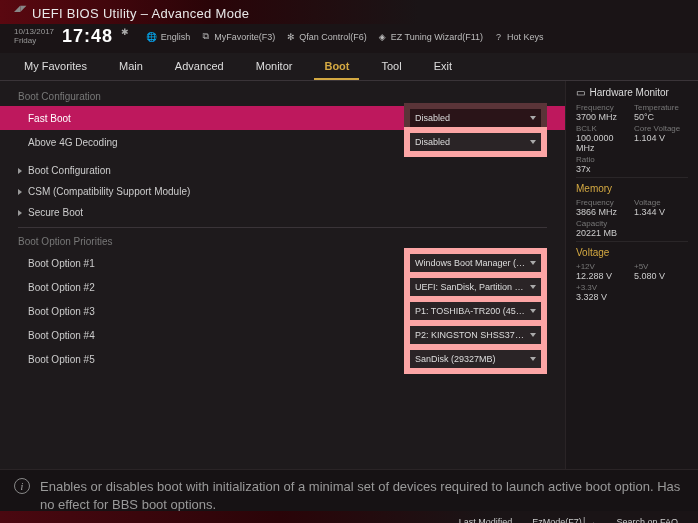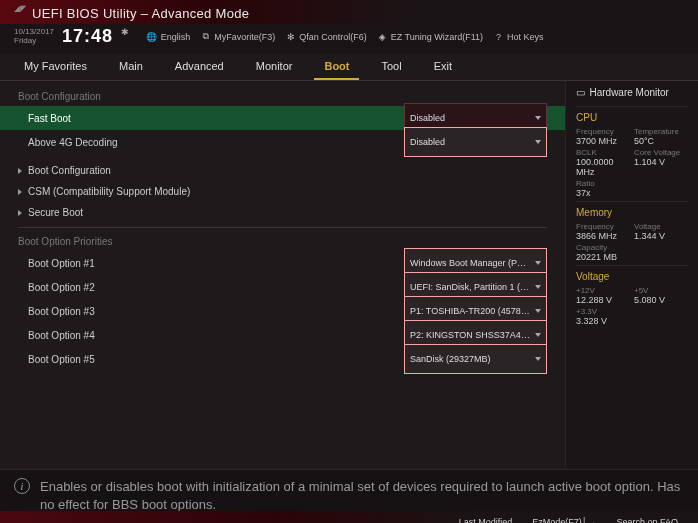--- a/index.html
+++ b/index.html
@@ -52,26 +52,26 @@
   overflow: hidden;
   min-width: 0;
 }
 .section-head {
   padding: 4px 18px; color: #777; font-size: 10px;
 }
 .row {
   display: flex; align-items: center;
   padding: 3px 18px 3px 28px; height: 24px;
 }
-.row.sel { background: #14532d; }
+.row.sel { background: #be185d; }
 .row .label { flex: 1; color: #ccc; font-size: 10px; }
 .row.sel .label { color: #fff; }
 .select {
   width: 143px; height: 30px;
-  background: #2a2426; border: 1px solid #fca5a5;
+  background: #2a2426; border: 6px solid #fca5a5;
   display: flex; align-items: center; padding: 0 5px;
   color: #ddd; font-size: 9px; cursor: pointer;
   position: relative; overflow: hidden;
 }
 .select .txt { flex: 1; white-space: nowrap; overflow: hidden; text-overflow: ellipsis; }
 .select .arr {
   width: 0; height: 0; border-left: 3px solid transparent; border-right: 3px solid transparent;
   border-top: 4px solid #aaa; flex-shrink: 0; margin-left: 4px;
 }
 .row.sel .select { background: #2a1418; border-color: #5a3438; }
@@ -250,21 +250,20 @@
         </div>
     </div>
   </div>
 
   <div class="side">
     <div class="side-title">
       <span>▭</span>
       <span>Hardware Monitor</span>
     </div>
 
-    <div class="side-sec">CPU</div>
     <div class="side-grid">
       <div>
           <div class="side-lbl">Frequency</div>
           <div class="side-val">3700 MHz</div>
         </div>
       <div>
           <div class="side-lbl">Temperature</div>
           <div class="side-val">50°C</div>
         </div>
       <div>

